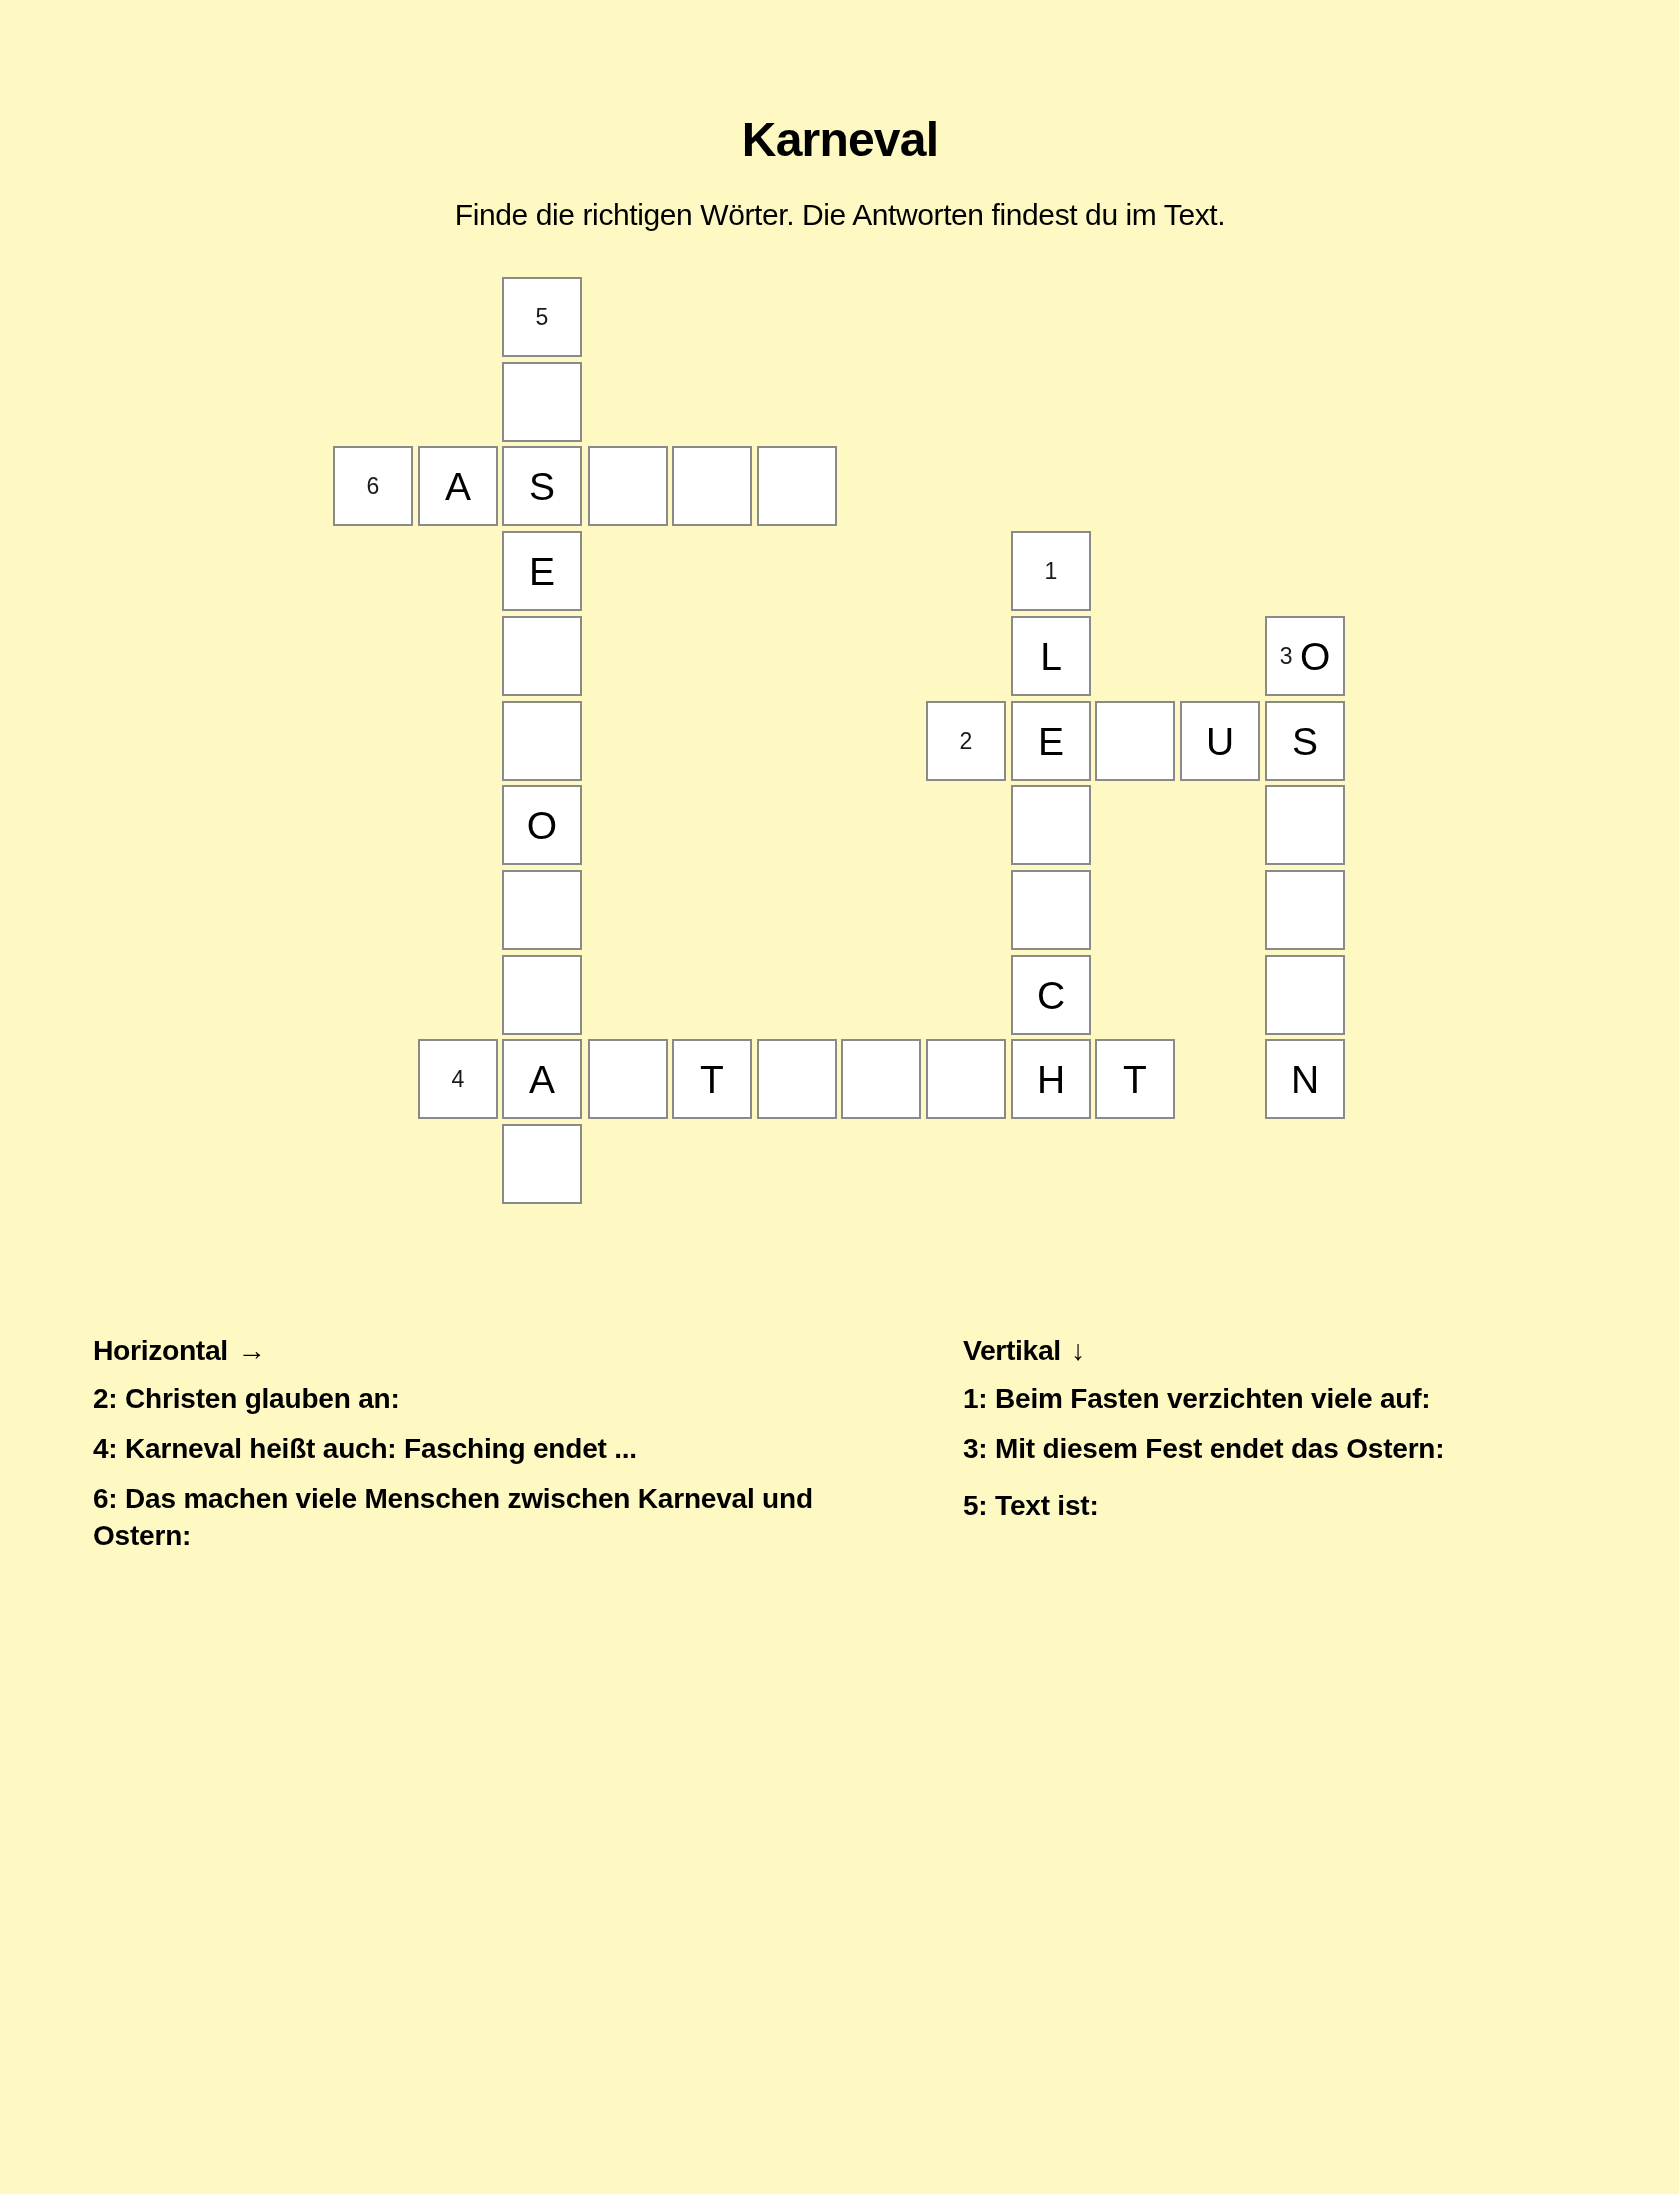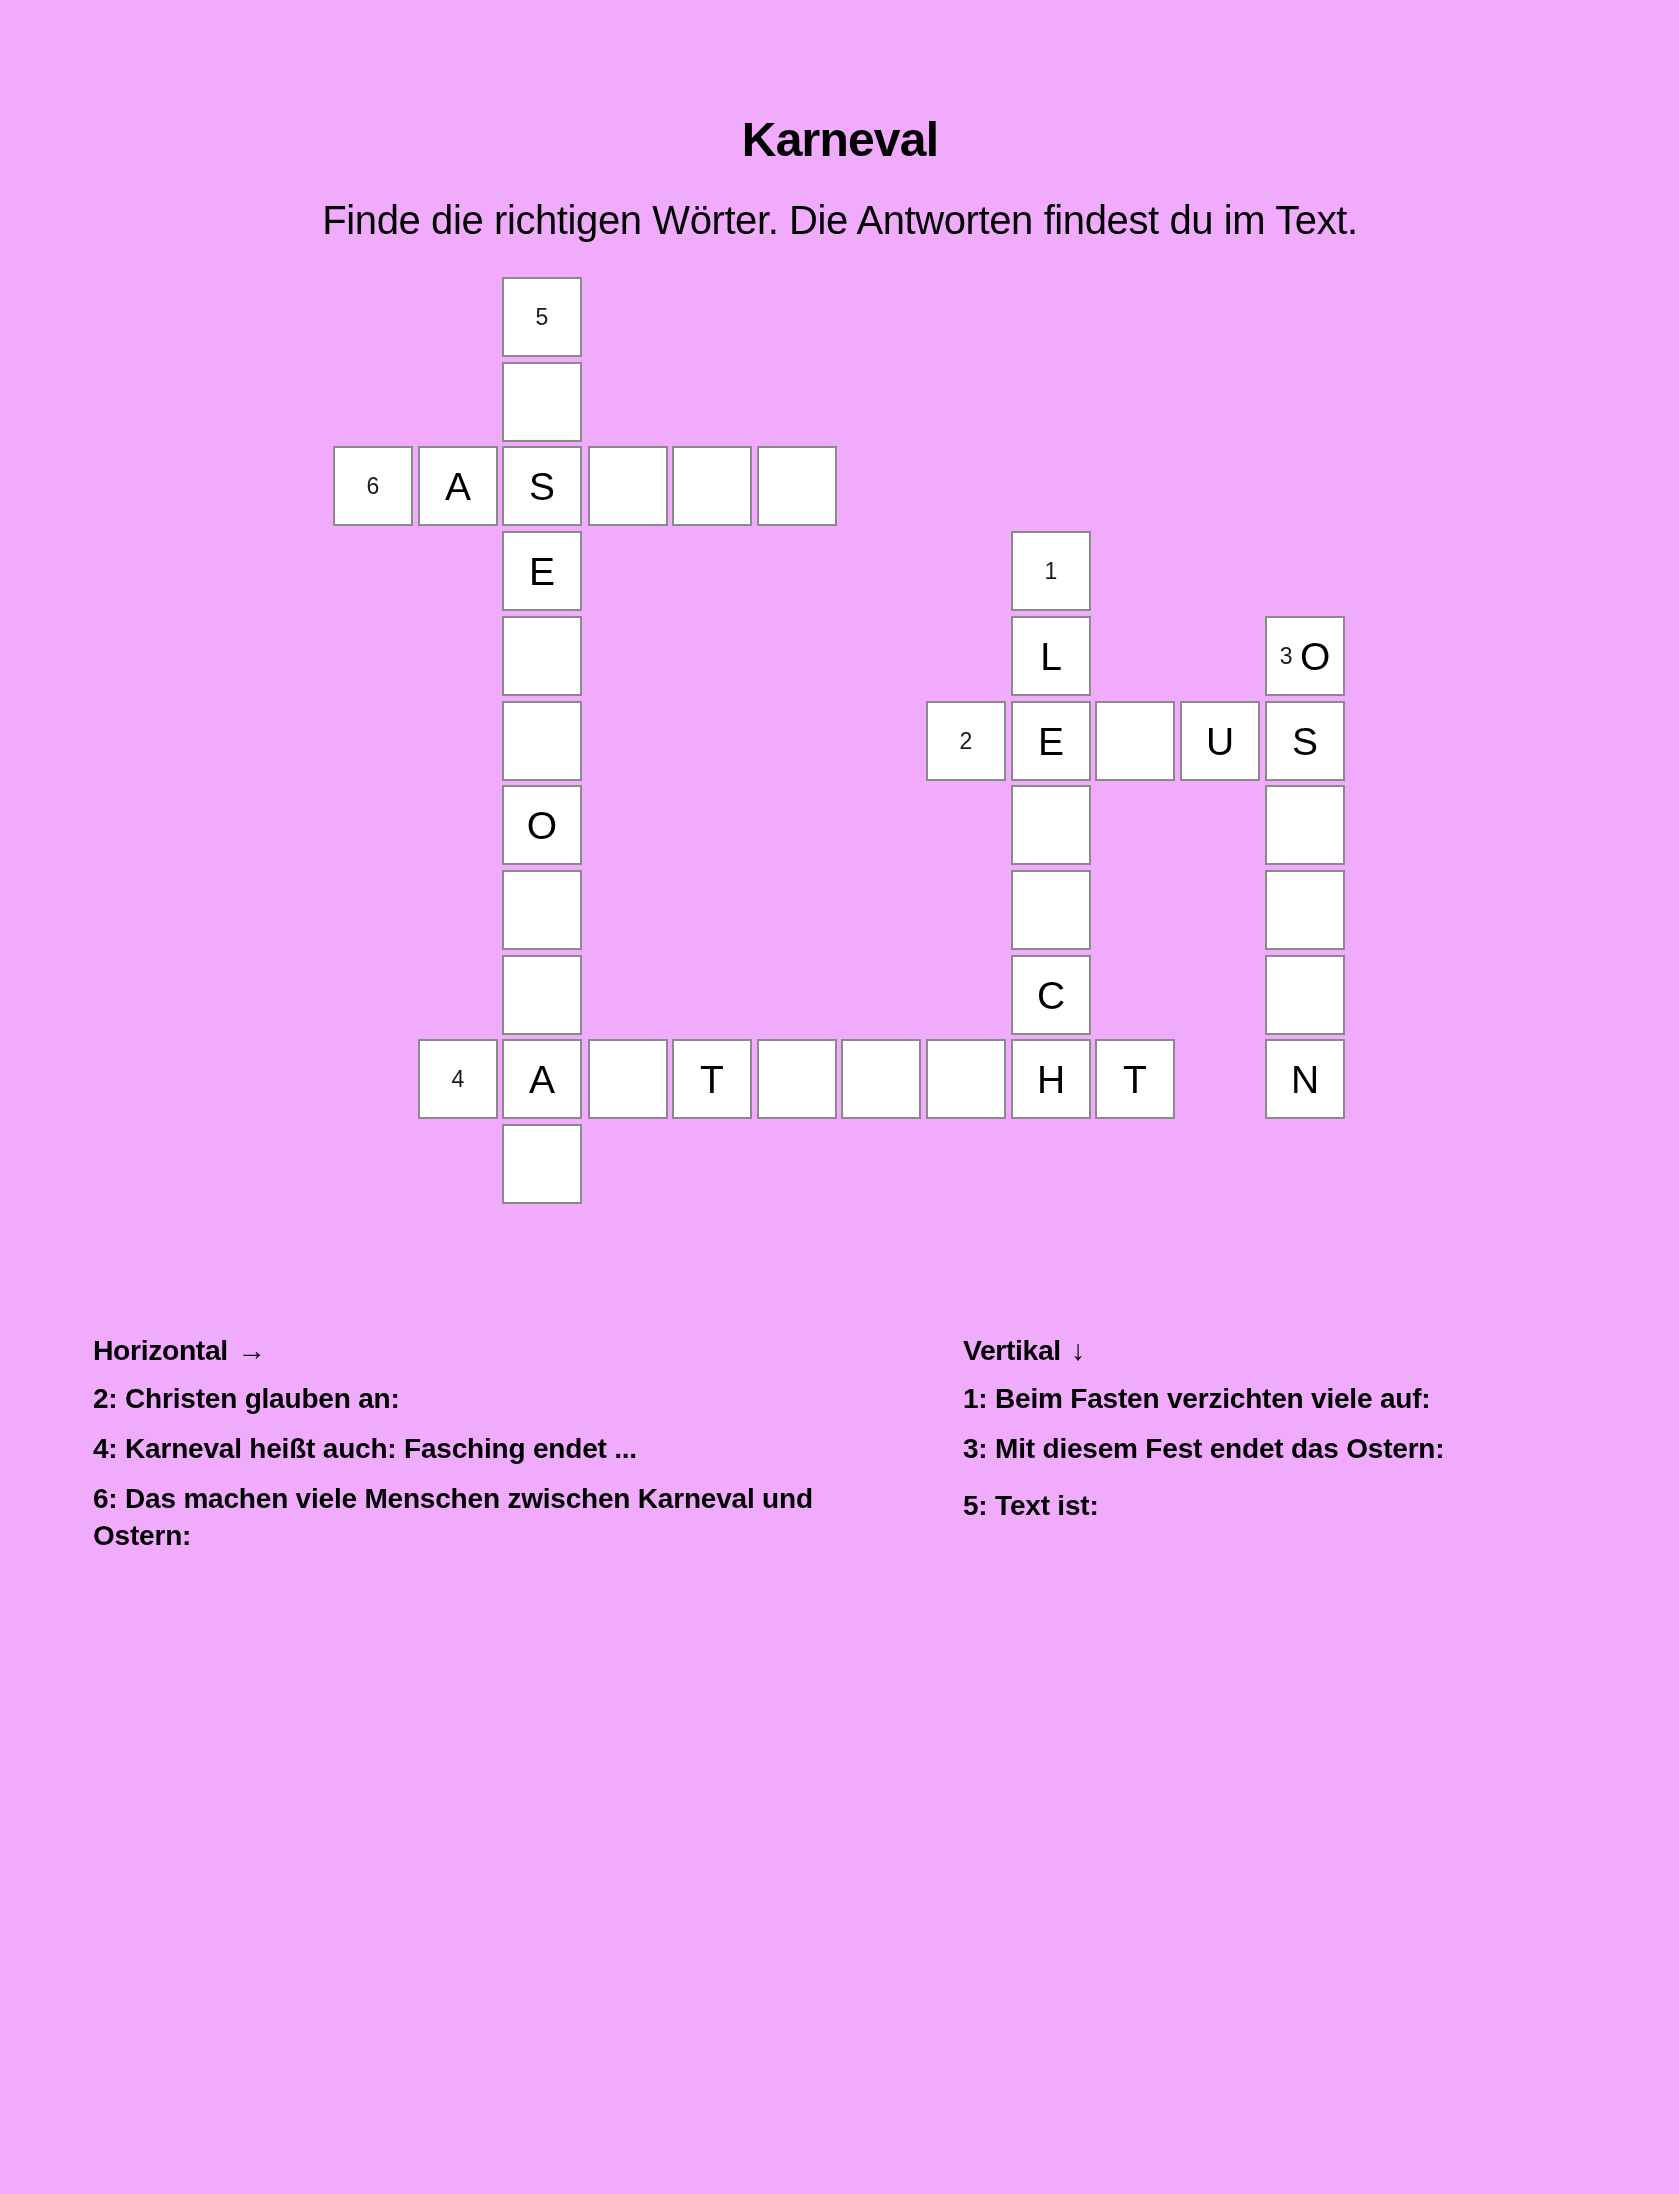--- a/index.html
+++ b/index.html
@@ -2,29 +2,29 @@
 <html lang="de" style="font-size:13px"><head>
 <meta charset="utf-8">
 <style>
   html, body {
     margin: 0; padding: 0;
     width: 1680px; height: 2194px;
     background: #ffffff;
     font-family: "Liberation Sans", sans-serif;
     color: #000;
   }
-  .page { position: absolute; left: 0; top: 0; width: 1680px; height: 2194px; background: #f0abfc; overflow: hidden; }
+  .page { position: absolute; left: 0; top: 0; width: 1680px; height: 2194px; background: #fef9c3; overflow: hidden; }
 
   .title {
     position: absolute; top: 112px; left: 0; width: 1680px;
     text-align: center; font-size: 48px; font-weight: 700; letter-spacing: -0.8px;
   }
   .subtitle {
     position: absolute; top: 198px; left: 0; width: 1680px;
-    text-align: center; font-size: 40px; letter-spacing: -0.4px;
+    text-align: center; font-size: 30px; letter-spacing: -0.4px;
   }
 
   .grid { position: absolute; left: 0; top: 0; width: 1680px; height: 1260px; }
   .cell {
     position: absolute;
     width: 80px; height: 80px;
     box-sizing: border-box;
     border: 2px solid #8a8a8a;
     background: #ffffff;
     display: flex; align-items: center; justify-content: center;

